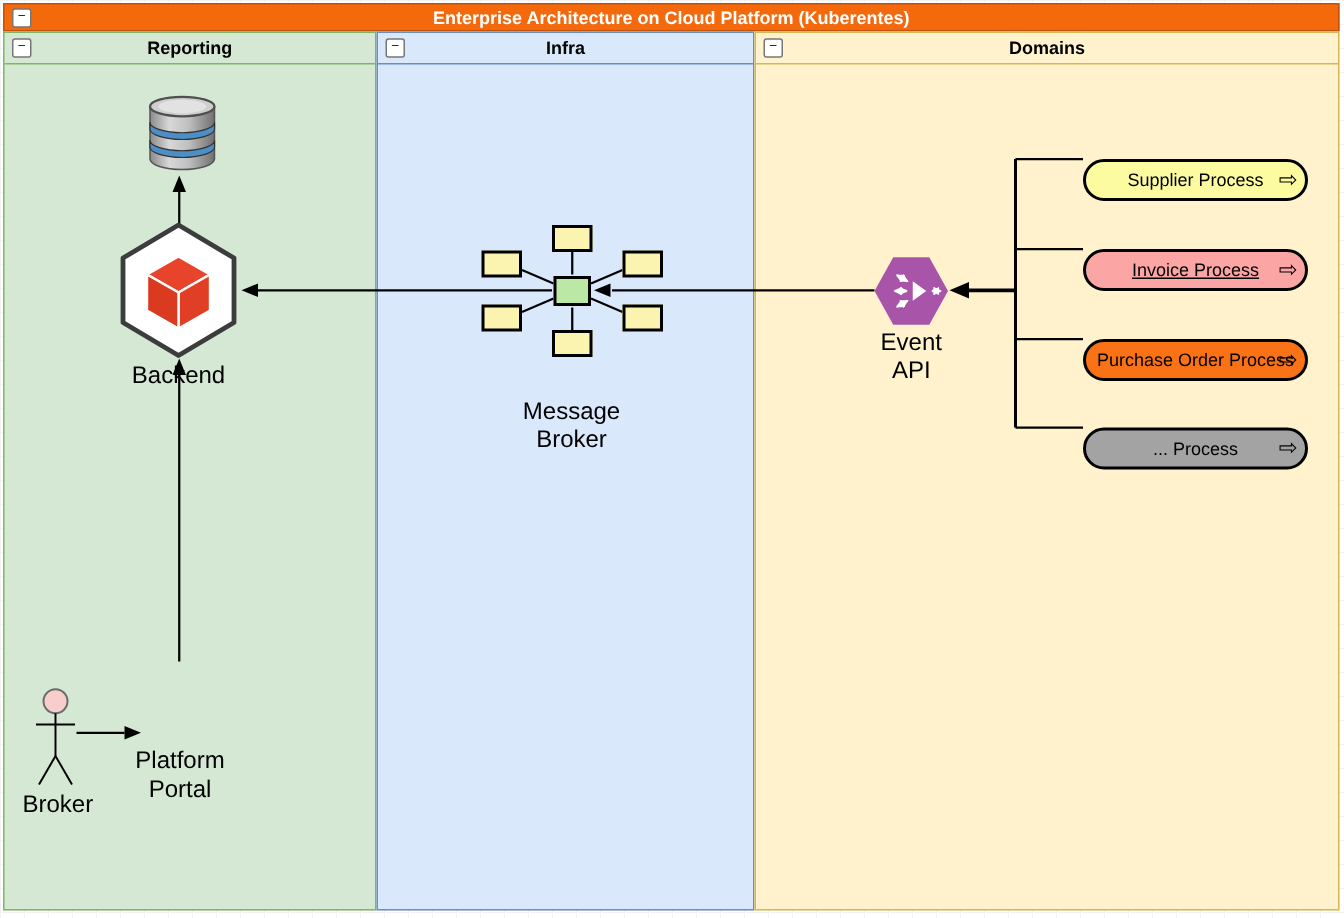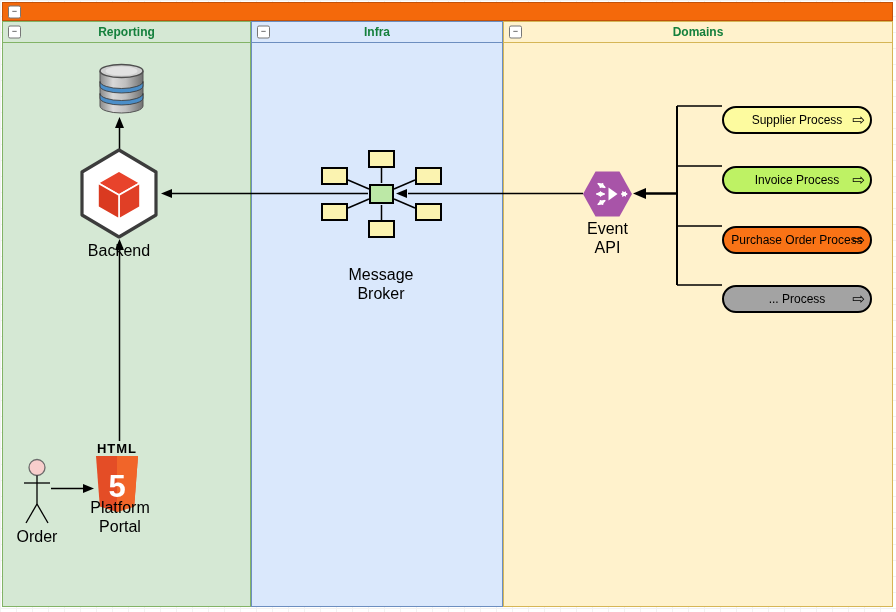--- a/index.html
+++ b/index.html
@@ -17,41 +17,42 @@
   .titlebar{left:2px;top:2px;width:891px;height:19px;border:1px solid #c2520a;
     display:flex;align-items:center;justify-content:center;}
   .titletext{color:#fff;font-size:12px;font-weight:bold;}
   .collapse{width:11px;height:11px;background:#fff;border:1px solid #777;border-radius:2px;
     font-size:9px;line-height:9px;text-align:center;color:#222;cursor:pointer;
     position:absolute;left:5px;top:50%;transform:translateY(-50%);}
   
   .lane{top:21px;height:586px;border:1px solid;}
   .lane-header{position:absolute;left:0;top:0;width:100%;height:20px;border-bottom:1px solid;
     display:flex;align-items:center;justify-content:center;}
-  .lane-title{font-size:12px;font-weight:bold;color:#15803d;}
+  .lane-title{font-size:12px;font-weight:bold;color:#000000;}
   
   .nlabel{font-size:16px;color:#000;text-align:center;line-height:1.2;}
   
   .note{border:2px solid #000;}
   
   .proc{left:722px;width:150px;height:28px;border:2px solid #000;border-radius:14px;
     display:flex;align-items:center;justify-content:center;font-size:12px;color:#000;margin-top:14px;}
   .parrow{position:absolute;right:5px;top:50%;transform:translateY(-50%);
     font-size:15px;line-height:1;color:#000;font-family:"DejaVu Sans",sans-serif;}
   svg{display:block;}
   .connectors{left:0;top:0;pointer-events:none;}
   .htmlword{font-size:13px;font-weight:800;letter-spacing:1px;text-align:center;color:#000;}
 </style>
 </head>
 <body>
 
 <div class="stage">
 
   <div class="abs titlebar" style="background: rgb(244, 105, 11);">
     <div class="collapse">−</div>
+    <div class="titletext">Enterprise Architecture on Cloud Platform (Kuberentes)</div>
   </div>
 
   <div class="abs lane" style="left: 2px; width: 249px; background: rgb(213, 232, 212); border-color: rgb(130, 179, 102);">
     <div class="lane-header" style="border-color: rgb(130, 179, 102);">
       <div class="collapse">−</div>
       <div class="lane-title">Reporting</div>
     </div>
   </div>
   <div class="abs lane" style="left: 251px; width: 252px; background: rgb(218, 232, 252); border-color: rgb(108, 142, 191);">
     <div class="lane-header" style="border-color: rgb(108, 142, 191);">
@@ -146,30 +147,22 @@
 
   <svg class="abs" style="left:22px;top:457px;" width="30" height="70" viewBox="0 0 30 70">
     <circle cx="15" cy="10.5" r="8" stroke="#6b6b6b" stroke-width="1.3" fill="#F8CECC"></circle>
     <g stroke="#000" stroke-width="1.3" fill="none">
       <path d="M15,18.5 V47"></path>
         <path d="M2,26 H28"></path>
       <path d="M15,47 L4,66"></path>
         <path d="M15,47 L26,66"></path>
     </g>
   </svg>
-  <div class="abs nlabel" style="left:15px;top:527px;width:44px;">Order</div>
-
-  <div class="abs" style="left:93px;top:441px;width:48px;">
-    <div class="htmlword">HTML</div>
-    <svg width="46" height="58" viewBox="0 0 46 58" style="margin:0 auto;">
-      <polygon points="2,0 44,0 40.2,50.5 23,56 5.8,50.5" fill="#E44D26"></polygon>
-      <polygon points="23,0 44,0 40.2,50.5 23,56" fill="#F16529"></polygon>
-      <text x="23" y="41" text-anchor="middle" font-size="31" font-weight="bold" fill="#ffffff" font-family="Liberation Sans, DejaVu Sans, sans-serif">5</text>
-    </svg>
-  </div>
+  <div class="abs nlabel" style="left:15px;top:527px;width:44px;">Broker</div>
+
   <div class="abs nlabel" style="left:74px;top:498px;width:92px;">Platform Portal</div>
 
   <div class="abs note" style="left: 368px; top: 150px; width: 27px; height: 18px; background: rgb(251, 243, 176);"></div>
   <div class="abs note" style="left: 321px; top: 167px; width: 27px; height: 18px; background: rgb(251, 243, 176);"></div>
   <div class="abs note" style="left: 415px; top: 167px; width: 27px; height: 18px; background: rgb(251, 243, 176);"></div>
   <div class="abs note" style="left: 321px; top: 203px; width: 27px; height: 18px; background: rgb(251, 243, 176);"></div>
   <div class="abs note" style="left: 415px; top: 203px; width: 27px; height: 18px; background: rgb(251, 243, 176);"></div>
   <div class="abs note" style="left: 368px; top: 220px; width: 27px; height: 18px; background: rgb(251, 243, 176);"></div>
   <div class="abs note" style="left: 369px; top: 184px; width: 25px; height: 20px; background: rgb(188, 232, 166);"></div>
   <div class="abs nlabel" style="left:346px;top:265px;width:70px;">Message Broker</div>
@@ -188,21 +181,21 @@
       <path d="M38.5,25 H44" marker-start="url(#wa)" marker-end="url(#wa)"></path>
     </g>
     <polygon points="25.5,18.5 25.5,31.5 34.5,25" fill="#fff"></polygon>
   </svg>
   <div class="abs nlabel" style="left:575px;top:219px;width:65px;">Event API</div>
 
   <div class="abs proc" style="top: 92px; background: rgb(253, 251, 159);">
     <span>Supplier Process</span>
     <span class="parrow">⇨</span>
   </div>
-  <div class="abs proc" style="top: 152px; background: #bef264;">
+  <div class="abs proc" style="top: 152px; background: #fca5a5; text-decoration: underline;">
     <span>Invoice Process</span>
     <span class="parrow">⇨</span>
   </div>
   <div class="abs proc" style="top: 212px; background: #f97316;">
     <span>Purchase Order Process</span>
     <span class="parrow">⇨</span>
   </div>
   <div class="abs proc" style="top: 271px; background: #a3a3a3;">
     <span>... Process</span>
     <span class="parrow">⇨</span>

